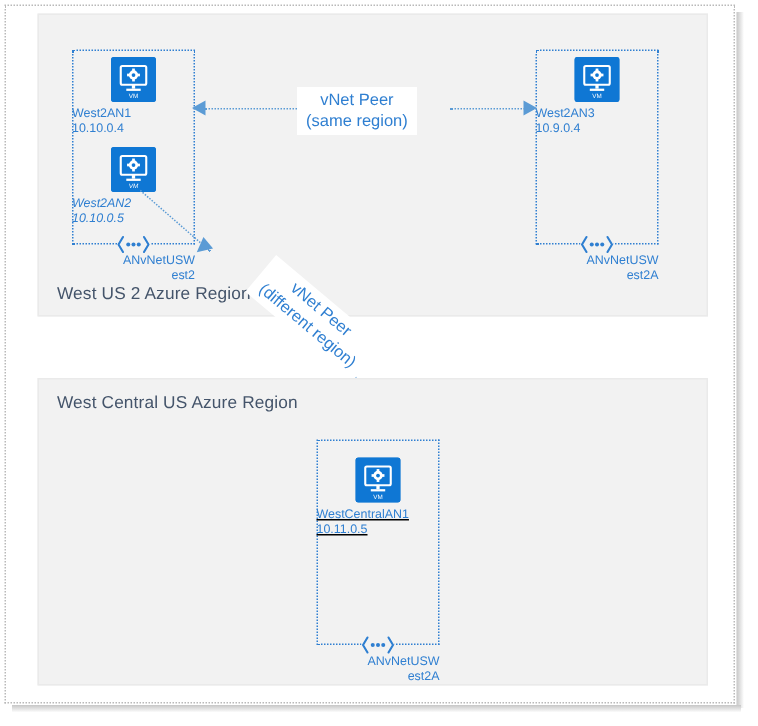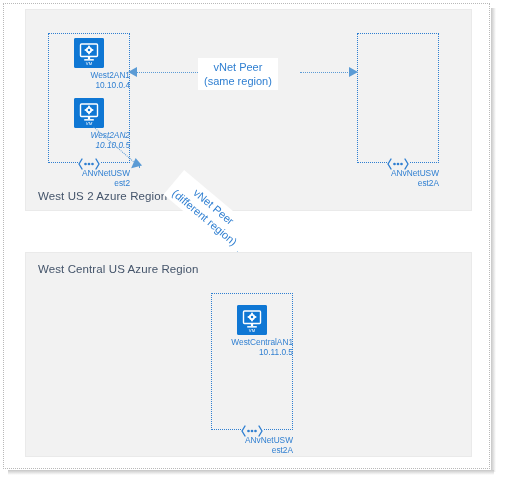--- a/index.html
+++ b/index.html
@@ -92,21 +92,21 @@
     background: transparent;
   }
   #vnet-usw-est2-box   { left: 48px;  top: 33px;  width: 82px;  height: 130px; }
   #vnet-usw-est2a-box  { left: 357px; top: 33px;  width: 82px;  height: 130px; }
   #vnet-wc-est2a-box   { left: 211px; top: 293px; width: 82px;  height: 137px; }
 
   
   .vm-node {
     position: absolute;
     width: 82px;
-    text-align: right;
+    text-align: left;
   }
   .vm-icon {
     width: 30px;
     height: 30px;
     margin: 0 auto;
     background: #0f77d4;
     border-radius: 2px;
     position: relative;
     display: block;
   }
@@ -121,21 +121,21 @@
   .vm-ip {
     color: #2f7fd1;
     font-size: 8.3px;
     line-height: 10px;
     white-space: nowrap;
   }
 
   #vm-west2an1 { left: 48px;  top: 38px;  }
   #vm-west2an2 { left: 48px;  top: 98px; font-style: italic;  }
   #vm-west2an3 { left: 357px; top: 38px;  }
-  #vm-wc-an1   { left: 211px; top: 305px; }
+  #vm-wc-an1   { left: 211px; top: 305px; text-decoration: underline; }
 
   
   .vnet-marker {
     position: absolute;
     width: 82px;
     text-align: right;
   }
   .vnet-marker .glyph {
     display: block;
     margin: 0 auto;
@@ -306,20 +306,39 @@
         <circle cx="11" cy="6" r="1.35" fill="#2f7fd1"></circle>
         <circle cx="14.5" cy="6" r="1.35" fill="#2f7fd1"></circle>
       </svg>
     </span>
     <div class="vnet-name">ANvNetUSW</div>
     <div class="vnet-name">est2</div>
   </div>
 
   <div class="vnet-box" id="vnet-usw-est2a-box"></div>
 
+  <div class="vm-node" id="vm-west2an3">
+    <span class="vm-icon">
+      <svg width="30" height="30" viewBox="0 0 30 30" aria-hidden="true">
+        <rect x="0" y="0" width="30" height="30" rx="2" fill="#0f77d4"></rect>
+        <rect x="6.5" y="6" width="17" height="12.5" rx="1" fill="none" stroke="#ffffff" stroke-width="1.4"></rect>
+        <circle cx="15" cy="12" r="3.1" fill="#ffffff"></circle>
+        <rect x="14.1" y="7.7" width="1.8" height="1.9" fill="#ffffff"></rect>
+        <rect x="14.1" y="14.4" width="1.8" height="1.9" fill="#ffffff"></rect>
+        <rect x="10.7" y="11.1" width="1.9" height="1.8" fill="#ffffff"></rect>
+        <rect x="17.4" y="11.1" width="1.9" height="1.8" fill="#ffffff"></rect>
+        <circle cx="15" cy="12" r="1.25" fill="#0f77d4"></circle>
+        <rect x="13.9" y="18.5" width="2.2" height="2.6" fill="#ffffff"></rect>
+        <rect x="10.2" y="21.1" width="9.6" height="1.5" fill="#ffffff"></rect>
+        <text x="15" y="27.4" font-family="Liberation Sans, sans-serif" font-size="4.2" fill="#ffffff" text-anchor="middle">VM</text>
+      </svg>
+    </span>
+    <div class="vm-label">West2AN3</div>
+    <div class="vm-ip">10.9.0.4</div>
+  </div>
 
   <div class="vnet-marker" id="vnet-marker-est2a">
     <span class="glyph">
       <svg width="22" height="12" viewBox="0 0 22 12" aria-hidden="true">
         <path d="M4 1 L1 6 L4 11" fill="none" stroke="#2f7fd1" stroke-width="1.4" stroke-linecap="round" stroke-linejoin="round"></path>
         <path d="M18 1 L21 6 L18 11" fill="none" stroke="#2f7fd1" stroke-width="1.4" stroke-linecap="round" stroke-linejoin="round"></path>
         <circle cx="7.5" cy="6" r="1.35" fill="#2f7fd1"></circle>
         <circle cx="11" cy="6" r="1.35" fill="#2f7fd1"></circle>
         <circle cx="14.5" cy="6" r="1.35" fill="#2f7fd1"></circle>
       </svg>

